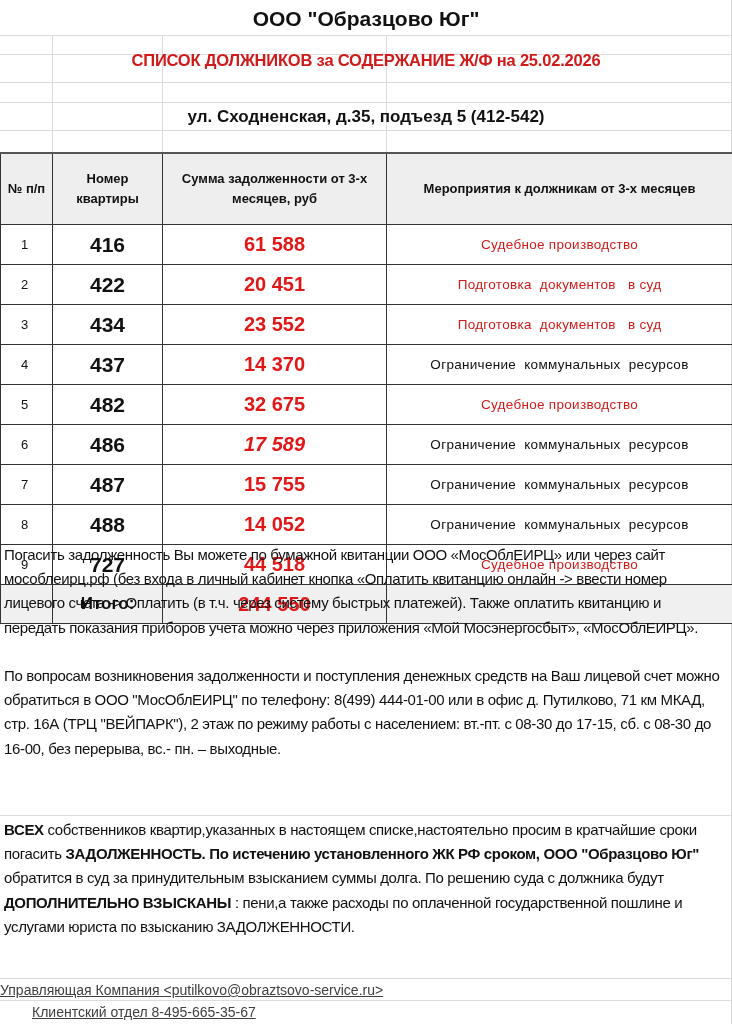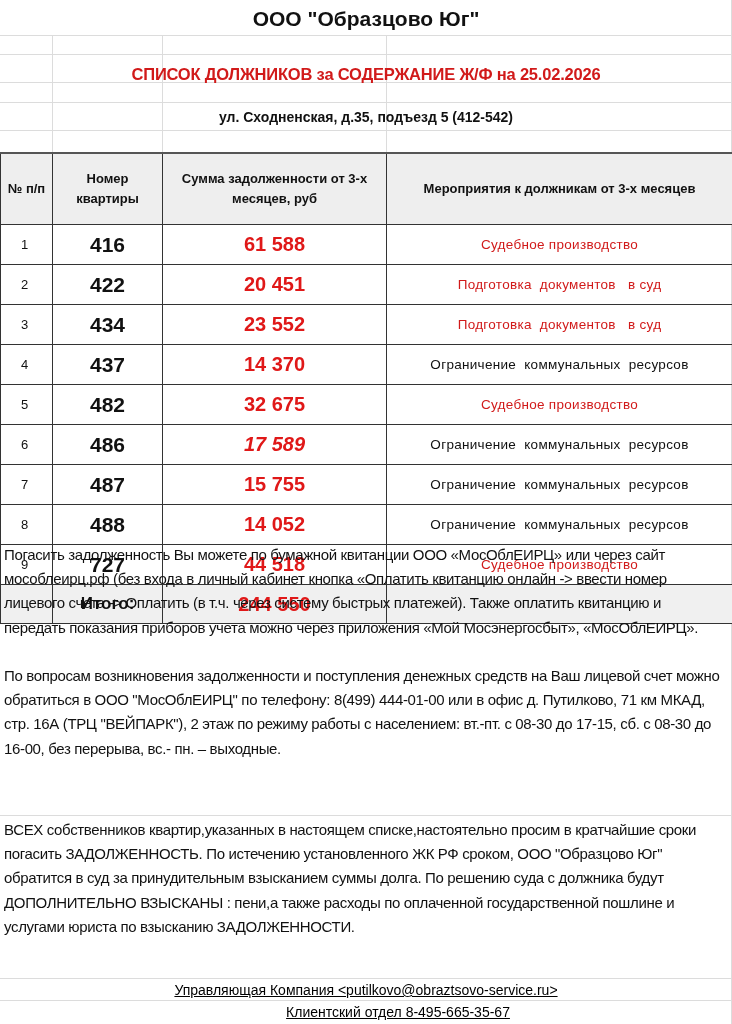--- a/index.html
+++ b/index.html
@@ -2,44 +2,44 @@
 <html><head>
 <meta charset="utf-8">
 <style>
   html, body { margin: 0; padding: 0; background: #ffffff; }
   body { width: 732px; height: 1024px; position: relative; overflow: hidden;
          font-family: "Liberation Sans", sans-serif; color: #111; }
   .gridline-h { position: absolute; left: 0; width: 732px; height: 1px; background: #dcdcdc; }
   .gridline-v { position: absolute; width: 1px; background: #dcdcdc; }
   .band { position: absolute; left: 0; width: 732px; text-align: center; font-weight: bold; }
   #title { top: 2px; height: 34px; line-height: 34px; font-size: 21px; color: #111; }
-  #subtitle { top: 60px; height: 28px; line-height: 28px; font-size: 16.5px; color: #d11a1a; letter-spacing: -0.2px; }
-  #address { top: 103px; height: 28px; line-height: 28px; font-size: 14px; color: #111; }
+  #subtitle { top: 46px; height: 28px; line-height: 28px; font-size: 16.5px; color: #d11a1a; letter-spacing: -0.2px; }
+  #address { top: 103px; height: 28px; line-height: 28px; font-size: 17px; color: #111; }
 
   table.debt { position: absolute; left: 0; top: 152px; width: 732px; border-collapse: collapse; table-layout: fixed; }
   table.debt td, table.debt th { border: 1px solid #333; padding: 4px; text-align: center; vertical-align: middle; }
   table.debt th { background: #eeeeee; font-size: 13px; font-weight: bold; line-height: 20px; height: 62px; color: #111; border-top: 2px solid #555; }
   table.debt tr.row td { height: 31px; }
   .c-num { font-size: 13px; text-align: left !important; padding-left: 20px !important; color: #111; }
   .c-apt { font-size: 21px; font-weight: bold; color: #111; }
   .c-sum { font-size: 20px; font-weight: bold; color: #e01818; }
   .c-act { font-size: 13.5px; letter-spacing: 0.3px; }
   .c-act.red { color: #d11a1a; }
   .c-act.black { color: #111; }
   table.debt tr.total td { height: 30px; background: #f0f0f0; }
   .total-label { font-size: 17px; font-weight: bold; color: #111; }
   .total-sum { font-size: 20px; font-weight: bold; color: #e01818; }
 
   .para { position: absolute; left: 4px; width: 722px; font-size: 15px; line-height: 24.2px; color: #111; letter-spacing: -0.35px; }
   #para1 { top: 543px; }
   #para2 { top: 664px; }
   #para3 { top: 818px; }
-  .para b { font-weight: normal; }
+  .para b { font-weight: bold; }
 
-  .footer-line { position: absolute; left: 0; width: 732px; text-align: center; font-size: 14px; color: #000000; text-decoration: underline; }
+  .footer-line { position: absolute; left: 0; width: 732px; text-align: left; font-size: 14px; color: #404040; text-decoration: underline; }
   #footer1 { top: 982px; }
   #footer2 { top: 1004px; padding-left: 32px; }
 </style>
 </head>
 <body>
 
 <div class="gridline-h" style="top:35px"></div>
 <div class="gridline-h" style="top:54px"></div>
 <div class="gridline-h" style="top:82px"></div>
 <div class="gridline-h" style="top:102px"></div>

